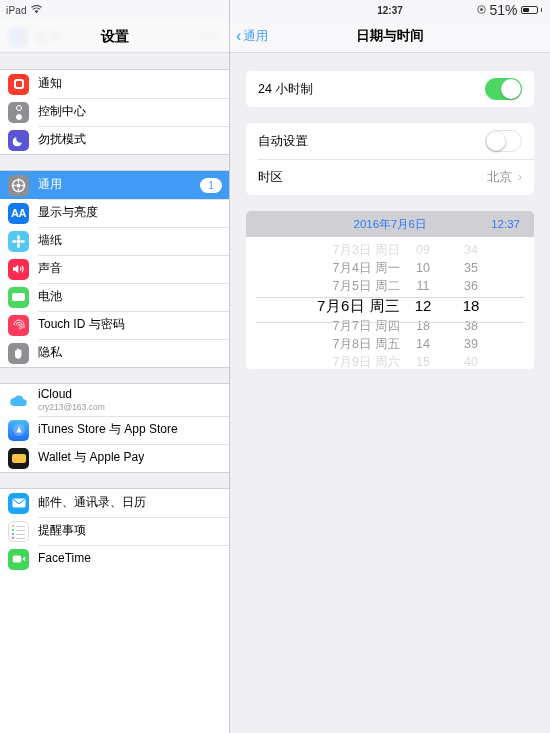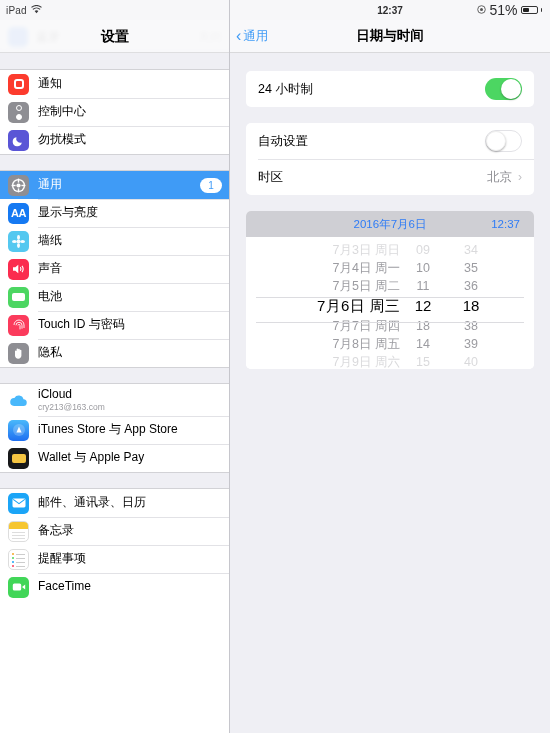--- a/index.html
+++ b/index.html
@@ -425,27 +425,20 @@
         <div class="row">
           <span class="ico ic-mail">
             <svg width="14" height="10" viewBox="0 0 14 10">
               <rect x=".5" y=".5" width="13" height="9" rx="1.4" fill="#fff"></rect>
               <path d="M1.2 1.4 7 5.6l5.8-4.2" stroke="#1ba5f7" stroke-width="1.1" fill="none"></path>
             </svg>
           </span>
           <span class="lbl">邮件、通讯录、日历</span>
         </div>
         <div class="row">
-          <span class="ico ic-notes">
-              <i></i>
-              <u></u>
-            </span>
-          <span class="lbl">备忘录</span>
-        </div>
-        <div class="row">
           <span class="ico ic-remind">
               <i></i>
               <u></u>
             </span>
           <span class="lbl">提醒事项</span>
         </div>
         <div class="row">
           <span class="ico ic-ft">
             <svg width="14" height="10" viewBox="0 0 14 10">
               <rect x=".8" y="1.4" width="8.4" height="7.2" rx="1.6" fill="#fff"></rect>

